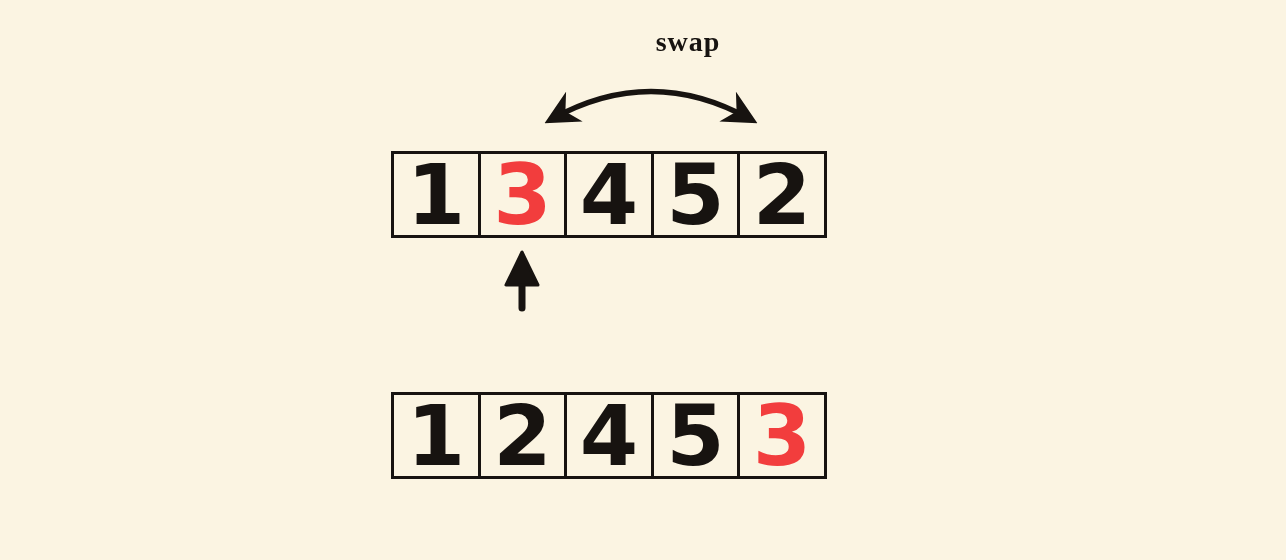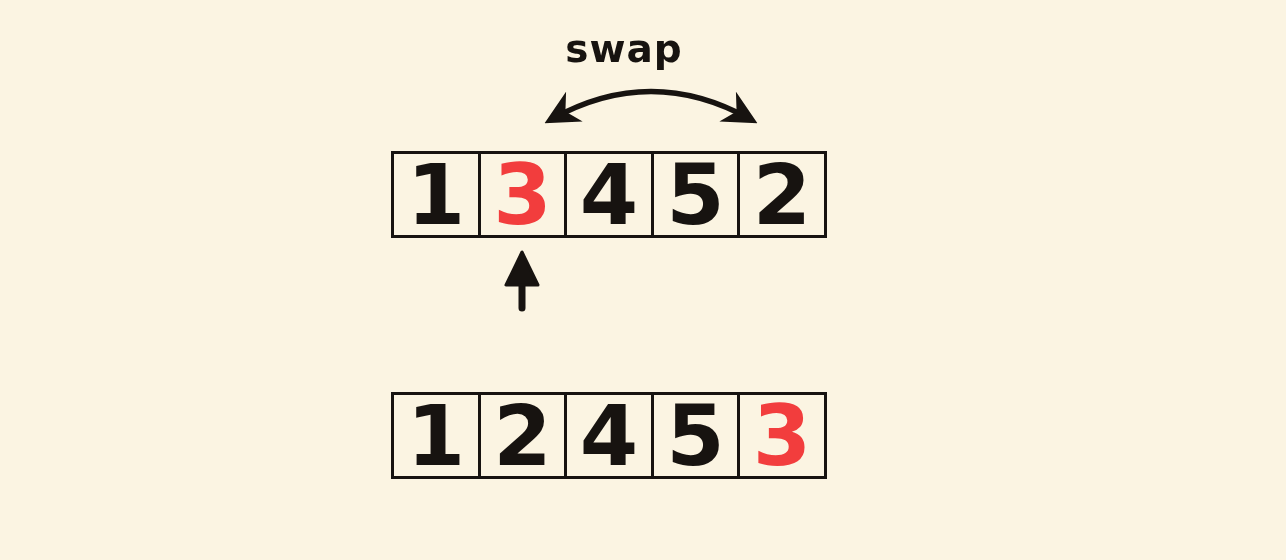--- a/index.html
+++ b/index.html
@@ -13,27 +13,28 @@
     width: 1286px;
     height: 560px;
     position: relative;
     overflow: hidden;
     background: var(--bg);
     font-family: "DejaVu Sans", "Liberation Sans", sans-serif;
   }
   .canvas { position: absolute; inset: 0; }
   .swap-label {
     position: absolute;
-    left: 624px;
+    left: 688px;
     top: 26px;
     transform: translateX(-50%);
-    font-size: 39px;
+    font-size: 28px;
     font-weight: 700;
     color: var(--ink);
     letter-spacing: 1px;
+    font-family: Liberation Serif, serif;
   }
   svg.overlay {
     position: absolute;
     left: 0; top: 0;
     width: 1286px; height: 560px;
     color: var(--ink);
     pointer-events: none;
   }
   .array-row {
     position: absolute;

